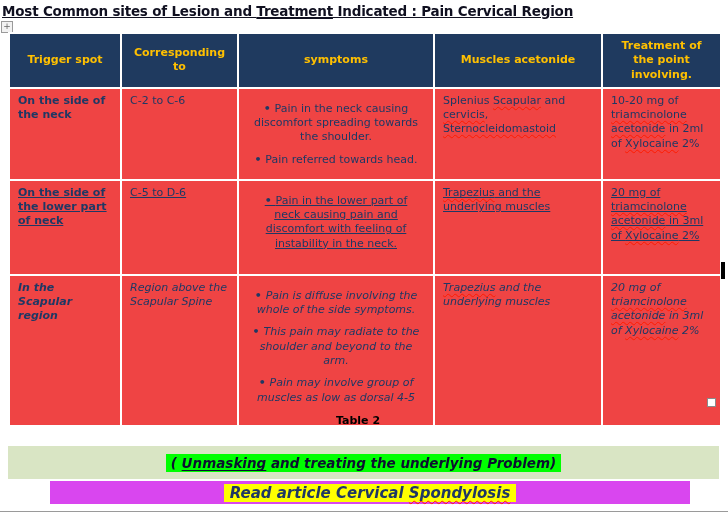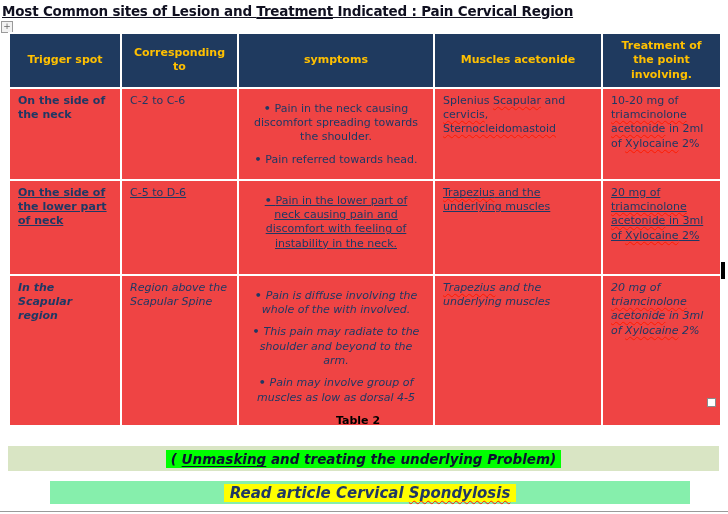--- a/index.html
+++ b/index.html
@@ -48,30 +48,30 @@
   .sq-green{text-decoration-line:underline;text-decoration-style:wavy;
     text-decoration-color:#0a7a0a;text-decoration-thickness:1px;
     text-underline-offset:2px;text-decoration-skip-ink:none;text-decoration:underline;}
   
   .table-caption{
     position:absolute;top:414px;left:0;width:716px;text-align:center;
     font-size:11px;font-weight:bold;color:#000000;
   }
   
   .banner1{
-    position:absolute;top:446px;left:8px;width:711px;height:25px;
+    position:absolute;top:446px;left:8px;width:711px;height:33px;
     background:#D9E5C4;display:flex;align-items:center;justify-content:center;
   }
   .banner1 .hl-green{
     background:#00FF00;color:#0c1030;font-weight:bold;font-style:italic;
     font-size:13.5px;padding:1px 5px;white-space:nowrap;
   }
   .banner2{
     position:absolute;top:481px;left:50px;width:640px;height:23px;
-    background:#86efac;display:flex;align-items:center;justify-content:center;
+    background:#d946ef;display:flex;align-items:center;justify-content:center;
   }
   .banner2 .hl-yellow{
     background:#FFFF00;color:#1F3864;font-weight:bold;font-style:italic;
     font-size:15px;padding:0 6px;white-space:nowrap;cursor:pointer;
   }
   
   .text-cursor{position:absolute;left:721px;top:262px;width:4px;height:17px;background:#000;}
   .resize-handle{position:absolute;left:707px;top:398px;width:7px;height:7px;
     background:#ffffff;border:1px solid #8a8a8a;}
   .bottom-rule{position:absolute;left:0;top:511px;width:728px;height:1px;background:#9a9a9a;}
@@ -115,21 +115,21 @@
     <td>
       <div class="bullet-item">Pain in the lower part of neck causing pain and discomfort with feeling of instability in the neck.</div>
     </td>
     <td><span class="sq-red">Trapezius</span> and the underlying muscles</td>
     <td>20 mg of <span class="sq-red">triamcinolone</span> <span class="sq-red">acetonide</span> in 3ml of <span class="sq-red">Xylocaine</span> 2%</td>
   </tr>
   <tr class="r3">
     <td class="trigger">In the Scapular region</td>
     <td>Region above the Scapular Spine</td>
     <td>
-      <div class="bullet-item">Pain is diffuse involving the whole of the with involved.</div>
+      <div class="bullet-item">Pain is diffuse involving the whole of the side symptoms.</div>
       <div class="bullet-item">This pain may radiate to the shoulder and beyond to the arm.</div>
       <div class="bullet-item">Pain may involve group of muscles as low as dorsal 4-5</div>
     </td>
     <td><span class="sq-red">Trapezius</span> and the underlying muscles</td>
     <td>20 mg of <span class="sq-red">triamcinolone</span> <span class="sq-red">acetonide</span> in 3ml of <span class="sq-red">Xylocaine</span> 2%</td>
   </tr>
 </tbody>
   </table>
 
 <div class="table-caption">Table 2</div>

